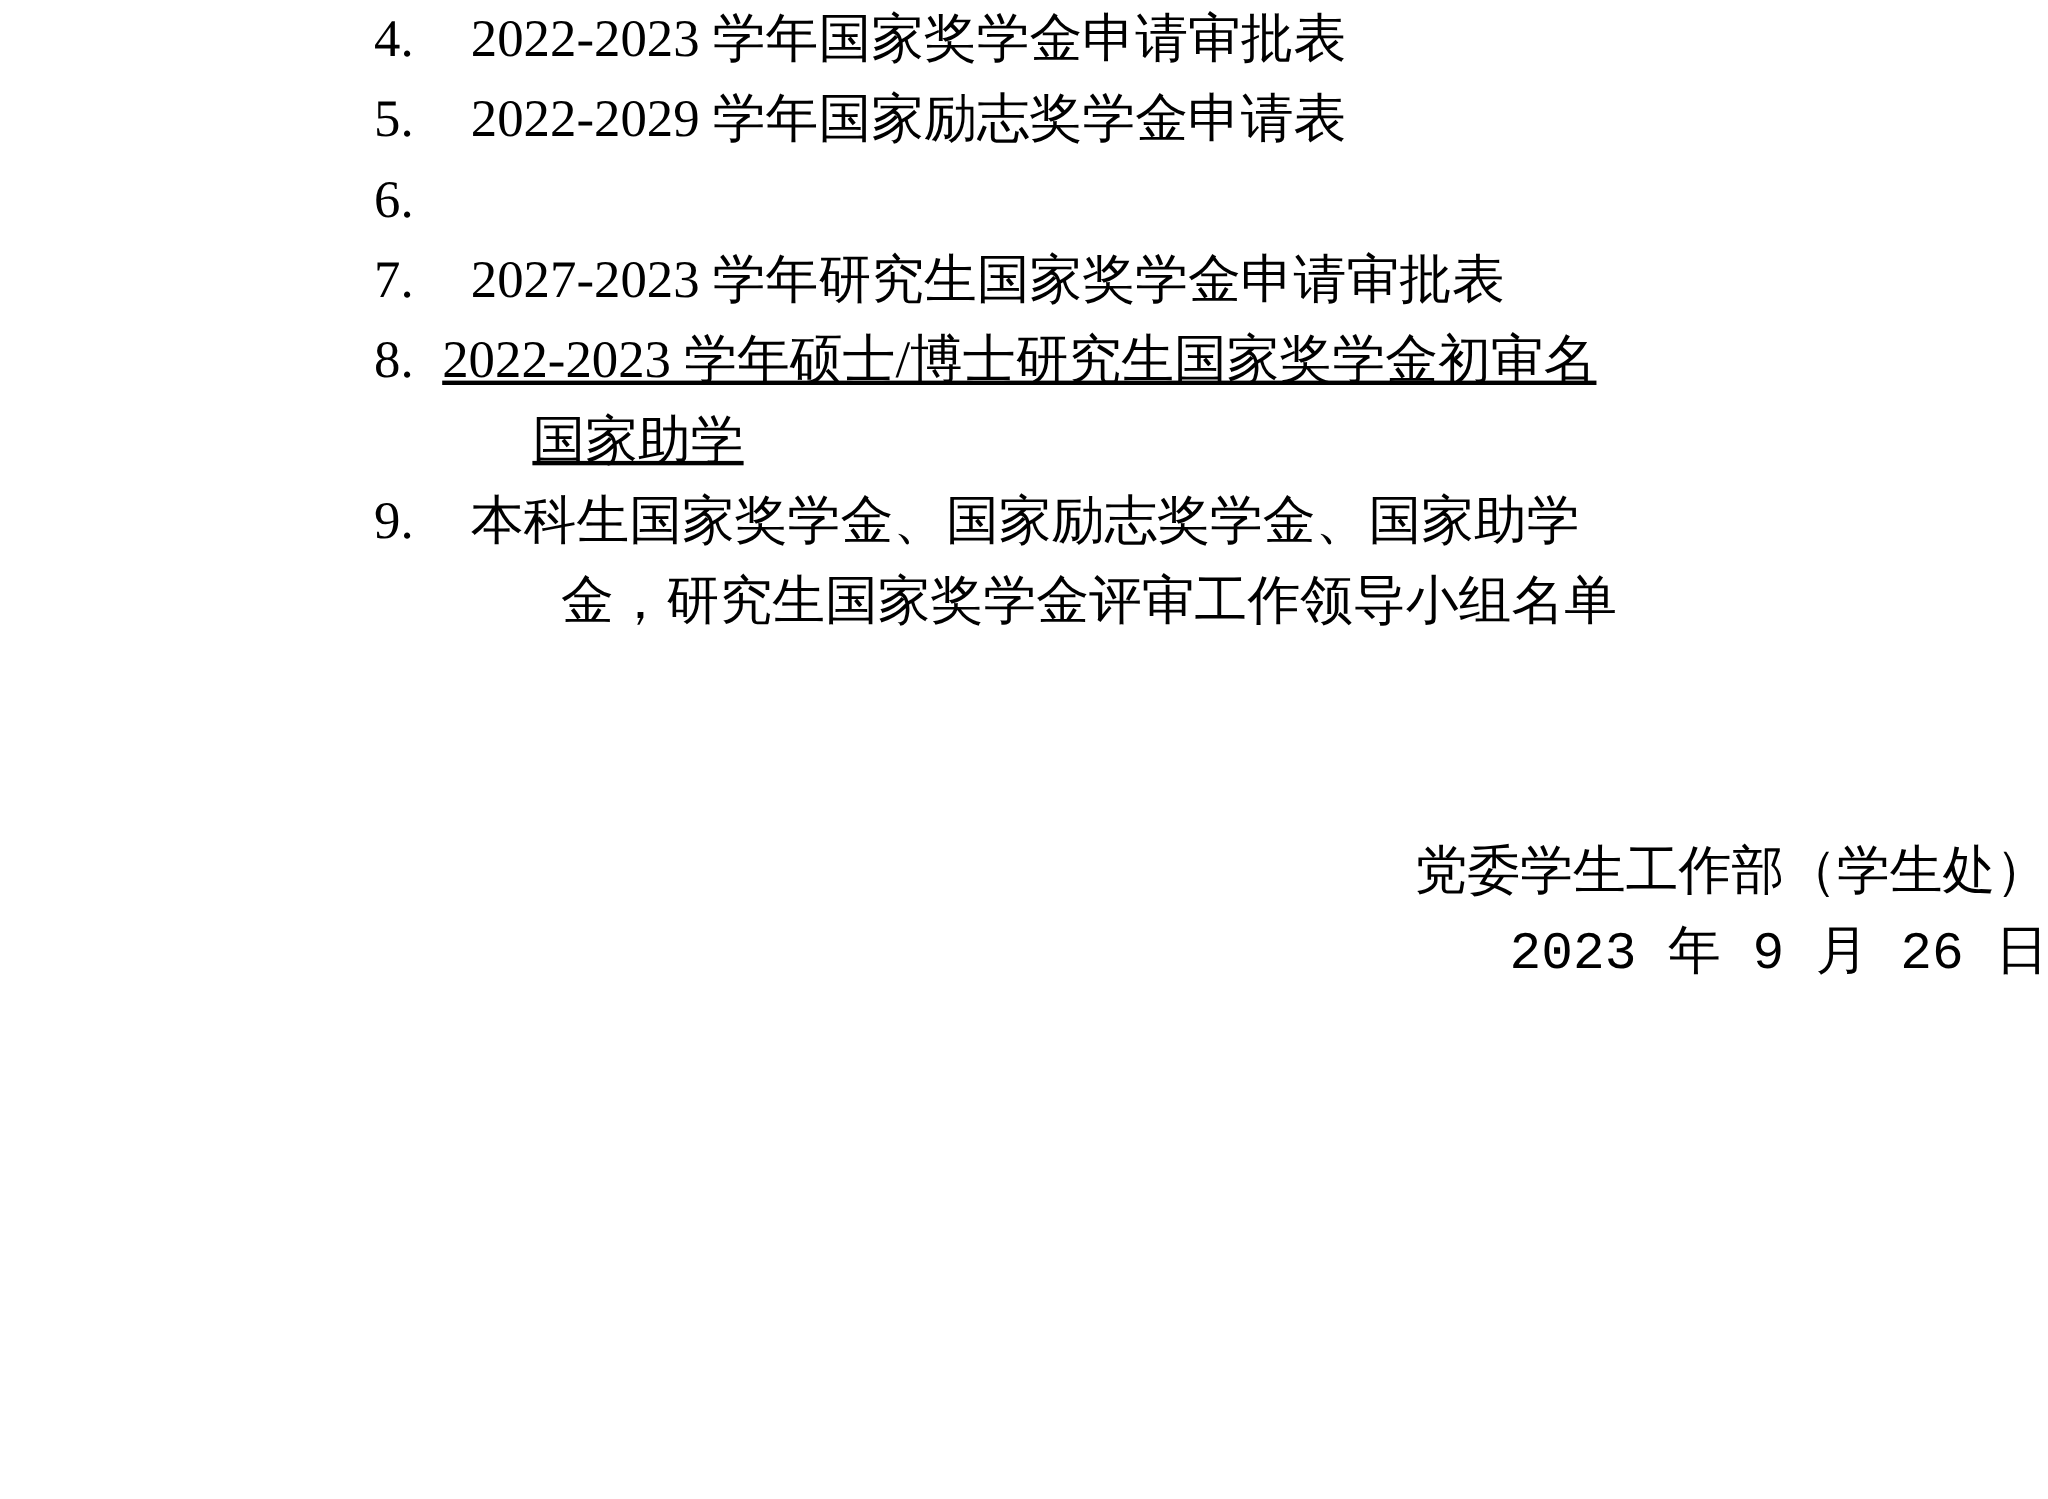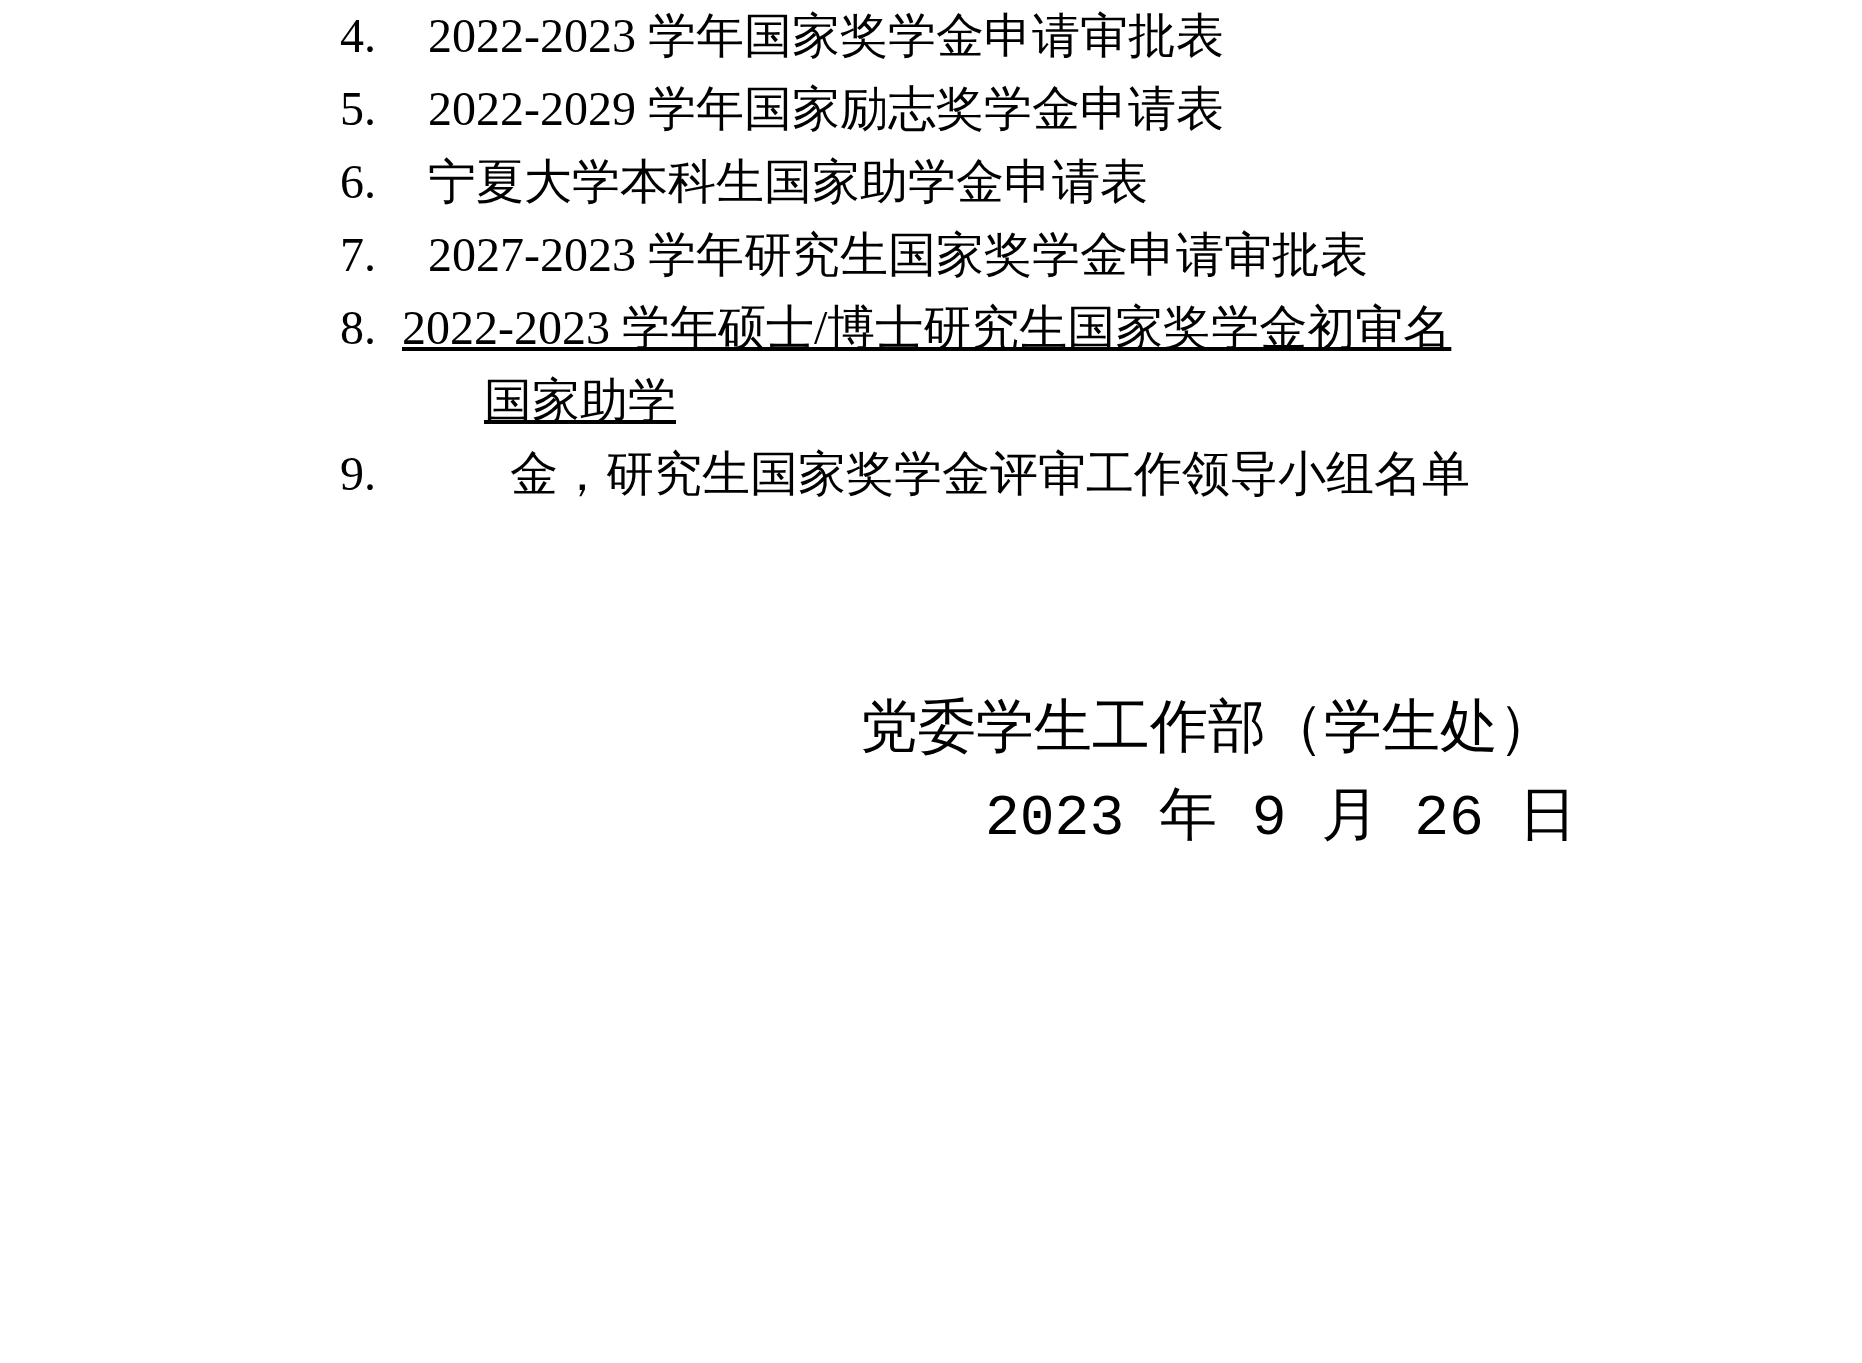--- a/index.html
+++ b/index.html
@@ -54,23 +54,23 @@
   .item-5 .item-number { width: 62px; }
   .item-5 .item-text { max-width: 1480px; text-indent: 0; text-decoration: underline; }
   .item-5 .item-text .wrap-line { display: block; padding-left: 82px; }
   .item-6 { padding-left: 340px; }
   .item-6 .item-number { width: 88px; }
   .item-6 .item-text { max-width: 1410px; }
   .item-6 .item-text .wrap-line { display: block; padding-left: 82px; }
 
   .signature-block {
     margin-top: 170px;
-    font-size: 58px;
+    font-size: 48px;
     line-height: 1.6;
-    text-align: left;
+    text-align: right;
   }
   .sig-dept { padding-left: 860px; }
   .sig-date { padding-left: 985px; font-family: Liberation Mono, monospace; }
 </style>
 </head>
 <body>
 
 <div class="page">
 
   <ul class="doc-list">
@@ -80,39 +80,39 @@
       <span class="item-text">2022-2023 学年国家奖学金申请审批表</span>
     </li>
 
     <li class="list-item item-2">
       <span class="item-number">5.</span>
       <span class="item-text">2022-2029 学年国家励志奖学金申请表</span>
     </li>
 
     <li class="list-item item-3">
       <span class="item-number">6.</span>
-      <span class="item-text">宁夏大学本科生国家助学金申请表</span>
     </li>
 
     <li class="list-item item-4">
       <span class="item-number">7.</span>
       <span class="item-text">2027-2023 学年研究生国家奖学金申请审批表</span>
     </li>
 
     <li class="list-item item-5">
       <span class="item-number">8.</span>
       <span class="item-text">
         <span>2022-2023 学年硕士/博士研究生国家奖学金初审名</span>
         <span class="wrap-line">国家助学</span>
       </span>
     </li>
 
     <li class="list-item item-6">
       <span class="item-number">9.</span>
       <span class="item-text">
+        <span>本科生国家奖学金、国家励志奖学金、国家助学</span>
         <span class="wrap-line">金，研究生国家奖学金评审工作领导小组名单</span>
       </span>
     </li>
 
   </ul>
 
   <div class="signature-block">
     <div class="sig-dept">党委学生工作部（学生处）</div>
     <div class="sig-date">2023 年 9 月 26 日</div>
   </div>

